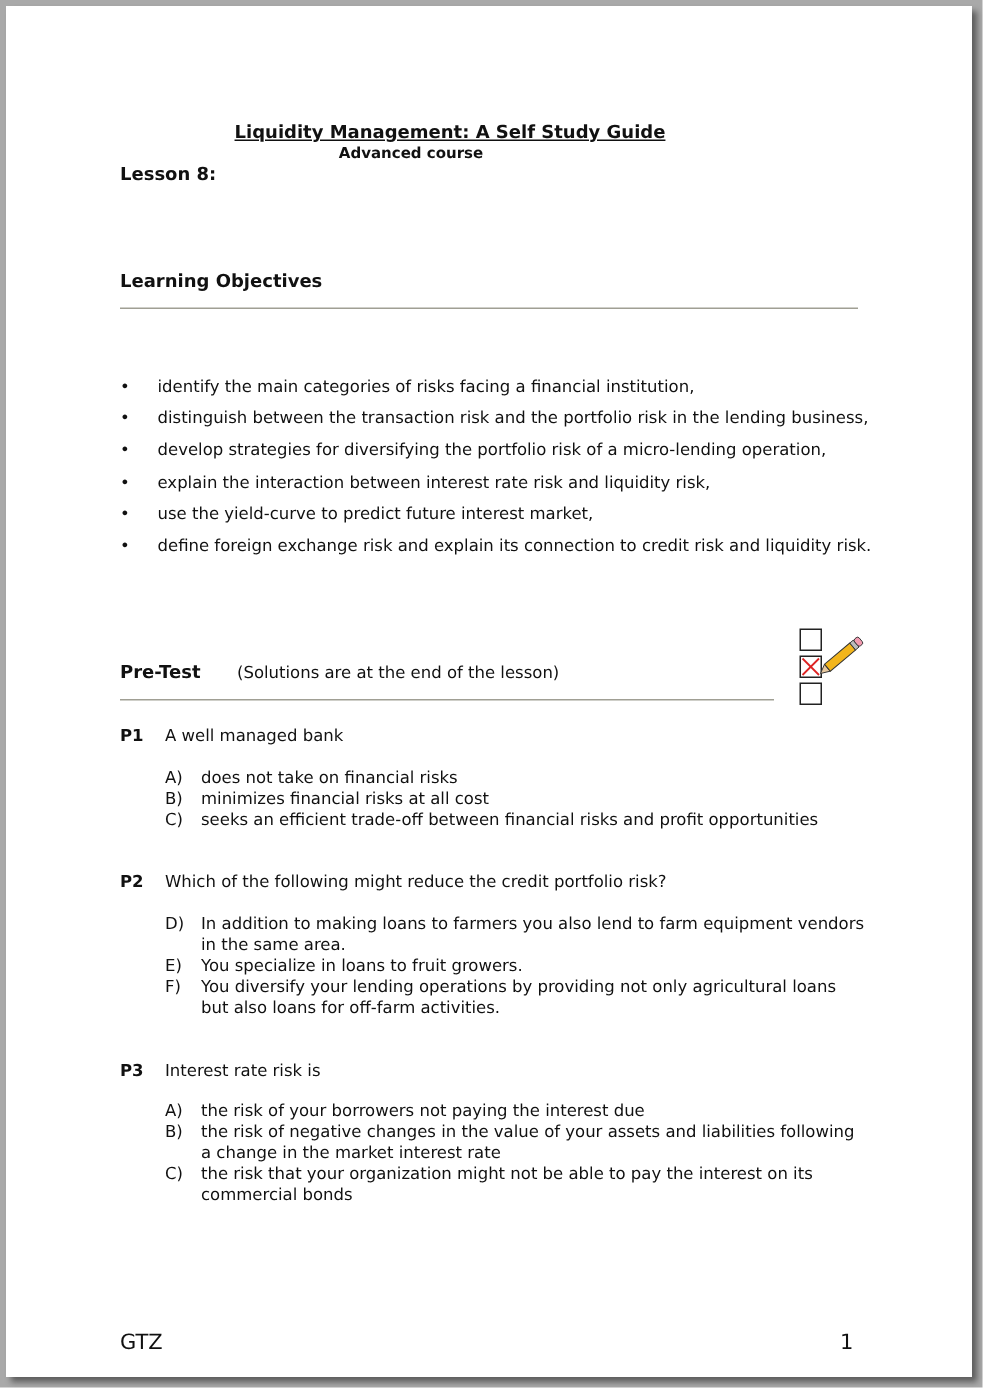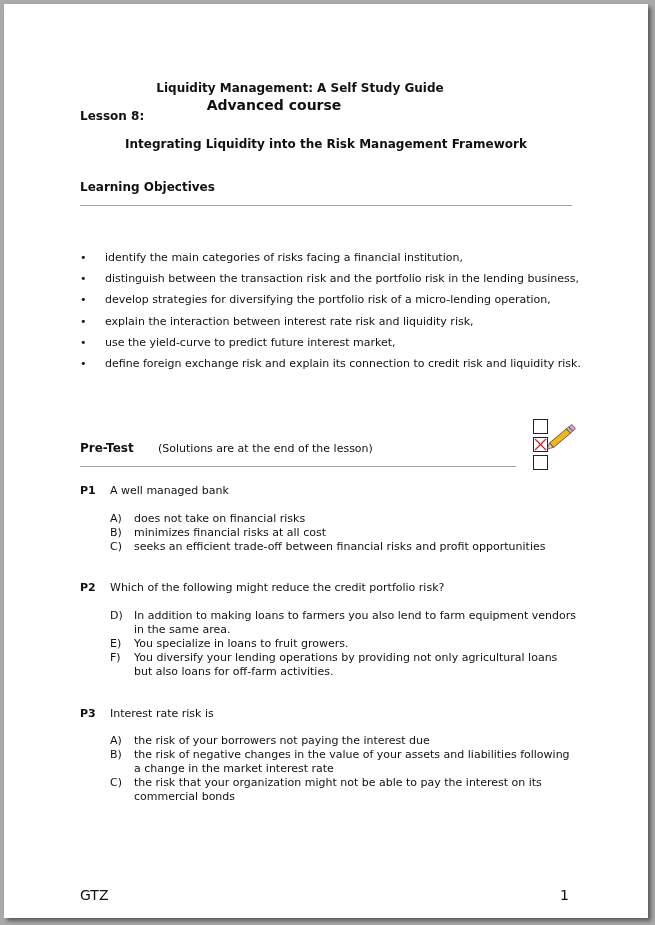--- a/index.html
+++ b/index.html
@@ -5,22 +5,22 @@
   html, body { margin:0; padding:0; }
   body {
     width:655px; height:925px; background:#a9a9a9; position:relative; overflow:hidden;
     font-family: "DejaVu Sans", "Liberation Sans", sans-serif; color:#111;
   }
   .page {
     position:absolute; left:4px; top:4px; width:644px; height:914px; background:#fff;
     box-shadow: 3px 3px 4px rgba(0,0,0,0.45);
   }
   .abs { position:absolute; white-space:nowrap; }
-  .title { font-size:12px; font-weight:bold; left:0; width:592px; text-align:center; }
-  .sub { font-size:14px; font-weight:bold; left:0; width:540px; text-align:center; }
+  .title { font-size:12px; font-weight:bold; left:0; width:592px; text-align:center;text-decoration:underline; }
+  .sub { font-size:10px; font-weight:bold; left:0; width:540px; text-align:center; }
   .lesson { font-size:12px; font-weight:bold; }
   .main-title { font-size:12px; font-weight:bold; left:0; width:644px; text-align:center; }
   .h2 { font-size:12px; font-weight:bold; }
   .rule { position:absolute; height:1px; background:#a09f94; }
   .body { font-size:11px; }
   .bullet-row { position:absolute; left:76px; font-size:11px; white-space:nowrap; }
   .bullet-row .dot { display:inline-block; width:25px; }
   .qnum { font-size:11px; font-weight:bold; }
   .opt { position:absolute; left:106px; font-size:11px; line-height:14px; width:470px; }
   .opt .lab { position:absolute; left:0; top:0; }
@@ -28,21 +28,20 @@
   .footer { font-size:14px;margin-top:16px; }
 </style>
 </head>
 <body>
 
 <div class="page">
 
   <div class="abs title" style="top:77px;">Liquidity Management: A Self Study Guide</div>
   <div class="abs sub" style="top:93px;">Advanced course</div>
   <div class="abs lesson" style="left:76px; top:105px;">Lesson 8:</div>
-  <div class="abs main-title" style="top:133px;">Integrating Liquidity into the Risk Management Framework</div>
 
   <div class="abs h2" style="left:76px; top:176px;">Learning Objectives</div>
   <div class="rule" style="left:76px; top:201px; width:492px;"></div>
 
 
   <div>
     <div class="bullet-row" style="top:247px;"><span class="dot">•</span><span>identify the main categories of risks facing a financial institution,</span></div>
     <div class="bullet-row" style="top:268px;"><span class="dot">•</span><span>distinguish between the transaction risk and the portfolio risk in the lending business,</span></div>
     <div class="bullet-row" style="top:289px;"><span class="dot">•</span><span>develop strategies for diversifying the portfolio risk of a micro-lending operation,</span></div>
     <div class="bullet-row" style="top:311px;"><span class="dot">•</span><span>explain the interaction between interest rate risk and liquidity risk,</span></div>

